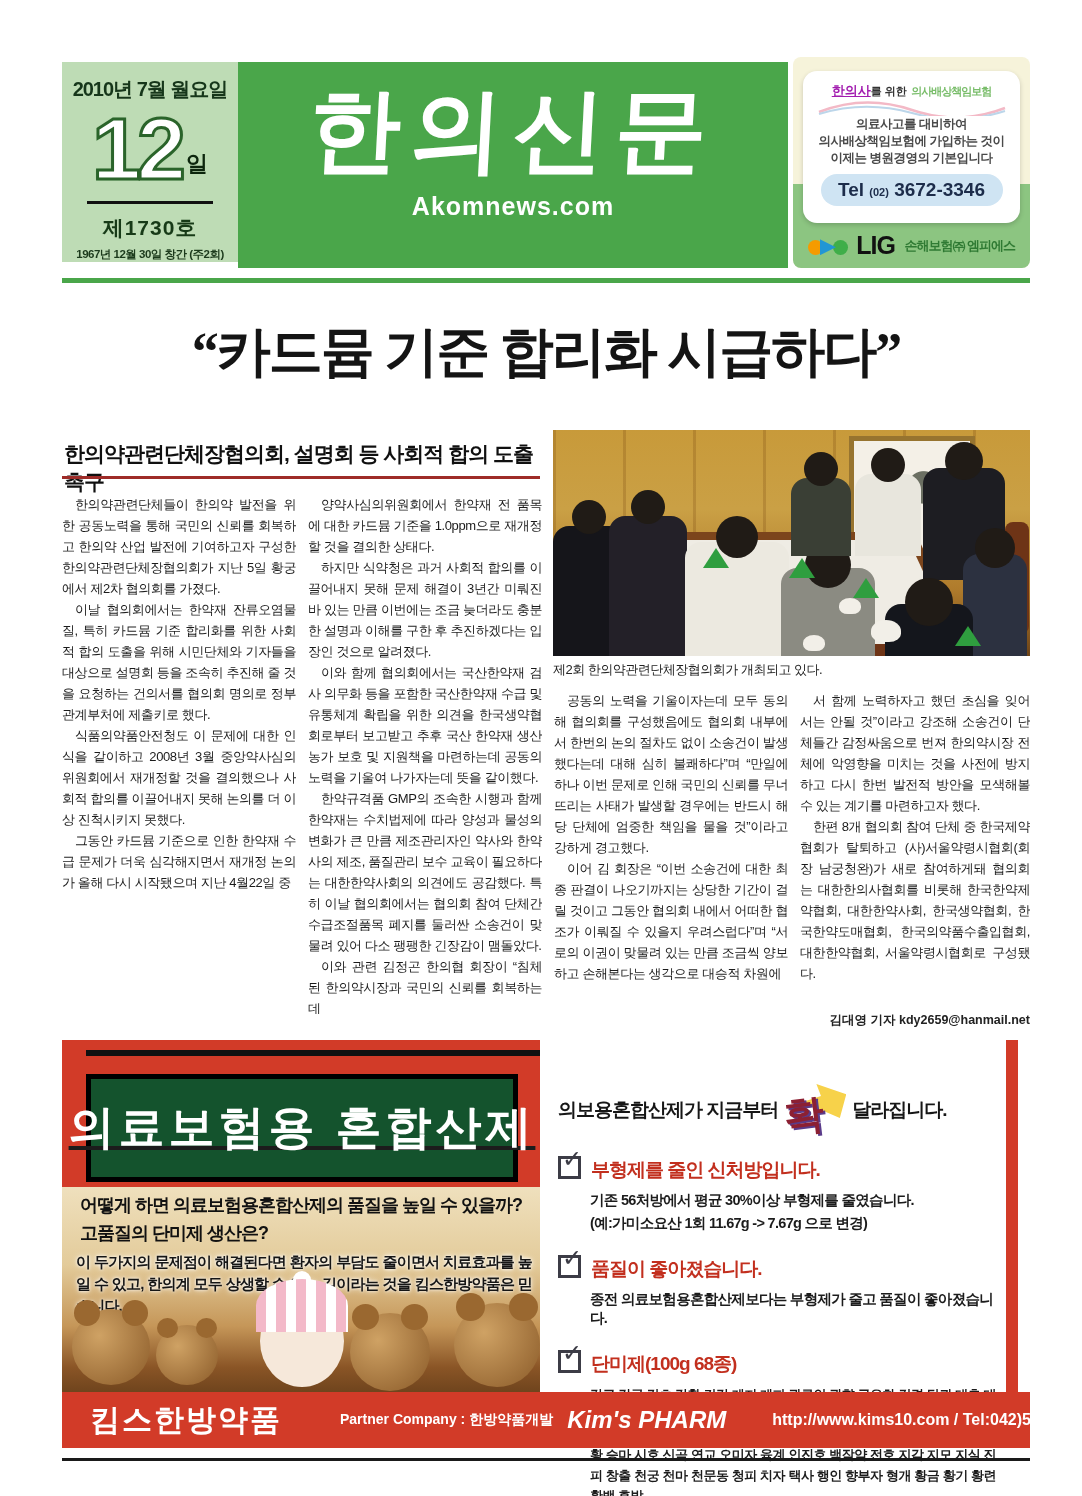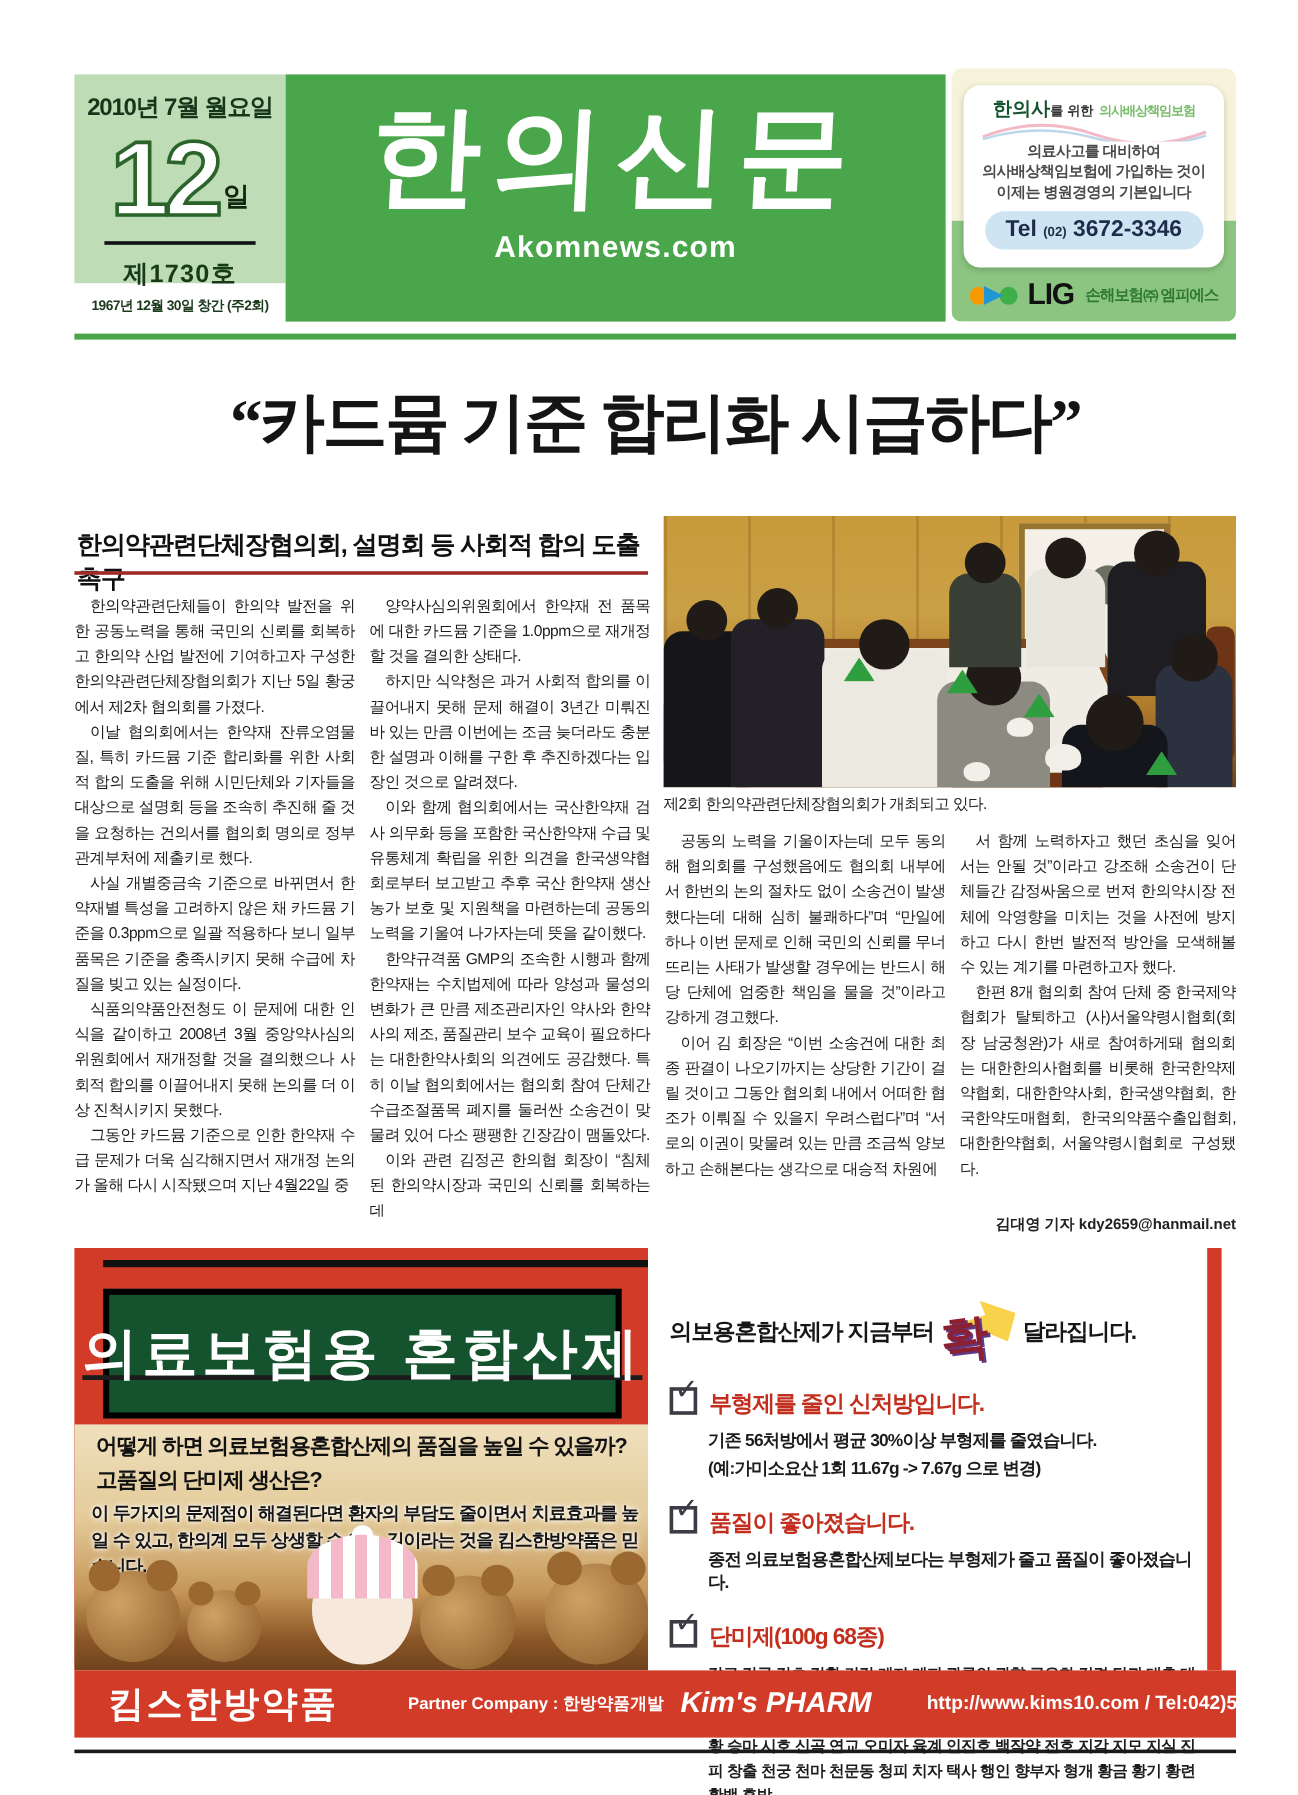--- a/index.html
+++ b/index.html
@@ -1,40 +1,40 @@
 <!DOCTYPE html>
 <html><head>
 <meta charset="utf-8">
 <style>
   html,body{margin:0;padding:0;background:#ffffff;}
   body{font-family:"Liberation Sans","DejaVu Sans",sans-serif;color:#1c1c1c;}
   #page{position:relative;width:1082px;height:1496px;background:#fff;overflow:hidden;margin:0 auto;}
 
   
-  .datebox{position:absolute;left:62px;top:62px;width:176px;height:174px;background:#bedcb5;text-align:center;}
+  .datebox{position:absolute;left:62px;top:62px;width:176px;height:200px;background:#bedcb5;text-align:center;}
   .date-line{padding-top:14px;font-size:20px;font-weight:800;color:#16361a;letter-spacing:-1px;}
   .daynum-wrap{margin-top:2px;line-height:1;}
   .daynum{font-size:88px;font-weight:900;color:#ffffff;-webkit-text-stroke:3px #2a642a;text-shadow:0 0 2px #2a642a;letter-spacing:-4px;}
   .daysuffix{font-size:22px;font-weight:900;color:#0d260d;vertical-align:8px;margin-left:4px;}
   .dayrule{width:126px;height:3px;background:#111;margin:8px auto 10px auto;}
   .issue{font-size:21px;font-weight:800;color:#173a17;letter-spacing:1px;}
   .founded{margin-top:5px;font-size:11.5px;font-weight:700;color:#1c3a1c;letter-spacing:-0.5px;}
 
   .mast{position:absolute;left:238px;top:62px;width:550px;height:206px;background:#4aa64a;text-align:center;overflow:hidden;}
   .mast-title{margin-top:22px;font-size:92px;line-height:1;font-weight:900;color:#fff;letter-spacing:10px;font-family:"DejaVu Serif","Liberation Serif",serif;transform:skewX(-3deg);}
   .mast-site{margin-top:16px;font-size:25px;font-weight:800;color:#fff;letter-spacing:1px;}
 
   .green-rule{position:absolute;left:62px;top:278px;width:968px;height:5px;background:#4aa64a;}
 
   
   .ins-ad{position:absolute;left:793px;top:57px;width:237px;height:211px;background:#f6f3da;border-radius:8px;overflow:hidden;}
   .ins-band{position:absolute;left:0;bottom:0;width:100%;height:84px;background:#8cc581;}
   .ins-card{position:absolute;left:10px;top:14px;right:10px;height:152px;background:#fff;border-radius:14px;box-shadow:0 2px 5px rgba(0,0,0,.18);text-align:center;}
   .ins-line1{margin-top:10px;white-space:nowrap;}
-  .ins-pink{color:#14532d;font-weight:900;font-size:16px;}
+  .ins-pink{color:#a21caf;font-weight:900;font-size:13px;text-decoration:underline;}
   .ins-mid{color:#333;font-weight:700;font-size:11px;}
   .ins-green{color:#79bd6a;font-weight:900;font-size:11px;letter-spacing:-1px;}
   .ins-wave{display:block;margin:0 auto;}
   .ins-body{font-size:12.5px;line-height:17px;color:#4a4a4a;font-weight:600;letter-spacing:-0.5px;}
   .ins-tel{margin:7px auto 0 auto;width:182px;height:32px;line-height:32px;background:#cfe4f3;border-radius:16px;color:#1c2c4a;font-weight:800;font-size:19px;}
   .ins-tel .area{font-size:11px;font-weight:700;}
   .ins-lig{position:absolute;left:0;bottom:8px;width:100%;text-align:center;}
   .lig-shapes{display:inline-block;vertical-align:middle;margin-right:4px;height:16px;}
   .lig-shapes i{display:inline-block;vertical-align:middle;}
   .sh-orange{width:15px;height:15px;border-radius:50%;background:#f59b00;}
@@ -185,21 +185,20 @@
     <div class="napkin" style="left:402px;top:196px;"></div>
     <div class="pot" style="left:286px;top:168px;"></div>
     <div class="pot" style="left:318px;top:190px;width:30px;height:22px;"></div>
     <div class="pot" style="left:250px;top:205px;"></div>
   </div>
   <div class="caption">제2회 한의약관련단체장협의회가 개최되고 있다.</div>
 
   <div class="bodycol col1">
     <p>한의약관련단체들이 한의약 발전을 위한 공동노력을 통해 국민의 신뢰를 회복하고 한의약 산업 발전에 기여하고자 구성한 한의약관련단체장협의회가 지난 5일 황궁에서 제2차 협의회를 가졌다.</p>
     <p>이날 협의회에서는 한약재 잔류오염물질, 특히 카드뮴 기준 합리화를 위한 사회적 합의 도출을 위해 시민단체와 기자들을 대상으로 설명회 등을 조속히 추진해 줄 것을 요청하는 건의서를 협의회 명의로 정부 관계부처에 제출키로 했다.</p>
-    <p>사실 개별중금속 기준으로 바뀌면서 한약재별 특성을 고려하지 않은 채 카드뮴 기준을 0.3ppm으로 일괄 적용하다 보니 일부 품목은 기준을 충족시키지 못해 수급에 차질을 빚고 있는 실정이다.</p>
     <p>식품의약품안전청도 이 문제에 대한 인식을 같이하고 2008년 3월 중앙약사심의위원회에서 재개정할 것을 결의했으나 사회적 합의를 이끌어내지 못해 논의를 더 이상 진척시키지 못했다.</p>
     <p>그동안 카드뮴 기준으로 인한 한약재 수급 문제가 더욱 심각해지면서 재개정 논의가 올해 다시 시작됐으며 지난 4월22일 중</p>
   </div>
   <div class="bodycol col2">
     <p>양약사심의위원회에서 한약재 전 품목에 대한 카드뮴 기준을 1.0ppm으로 재개정할 것을 결의한 상태다.</p>
     <p>하지만 식약청은 과거 사회적 합의를 이끌어내지 못해 문제 해결이 3년간 미뤄진 바 있는 만큼 이번에는 조금 늦더라도 충분한 설명과 이해를 구한 후 추진하겠다는 입장인 것으로 알려졌다.</p>
     <p>이와 함께 협의회에서는 국산한약재 검사 의무화 등을 포함한 국산한약재 수급 및 유통체계 확립을 위한 의견을 한국생약협회로부터 보고받고 추후 국산 한약재 생산 농가 보호 및 지원책을 마련하는데 공동의 노력을 기울여 나가자는데 뜻을 같이했다.</p>
     <p>한약규격품 GMP의 조속한 시행과 함께 한약재는 수치법제에 따라 양성과 물성의 변화가 큰 만큼 제조관리자인 약사와 한약사의 제조, 품질관리 보수 교육이 필요하다는 대한한약사회의 의견에도 공감했다. 특히 이날 협의회에서는 협의회 참여 단체간 수급조절품목 폐지를 둘러싼 소송건이 맞물려 있어 다소 팽팽한 긴장감이 맴돌았다.</p>
     <p>이와 관련 김정곤 한의협 회장이 “침체된 한의약시장과 국민의 신뢰를 회복하는데</p>
   </div>

